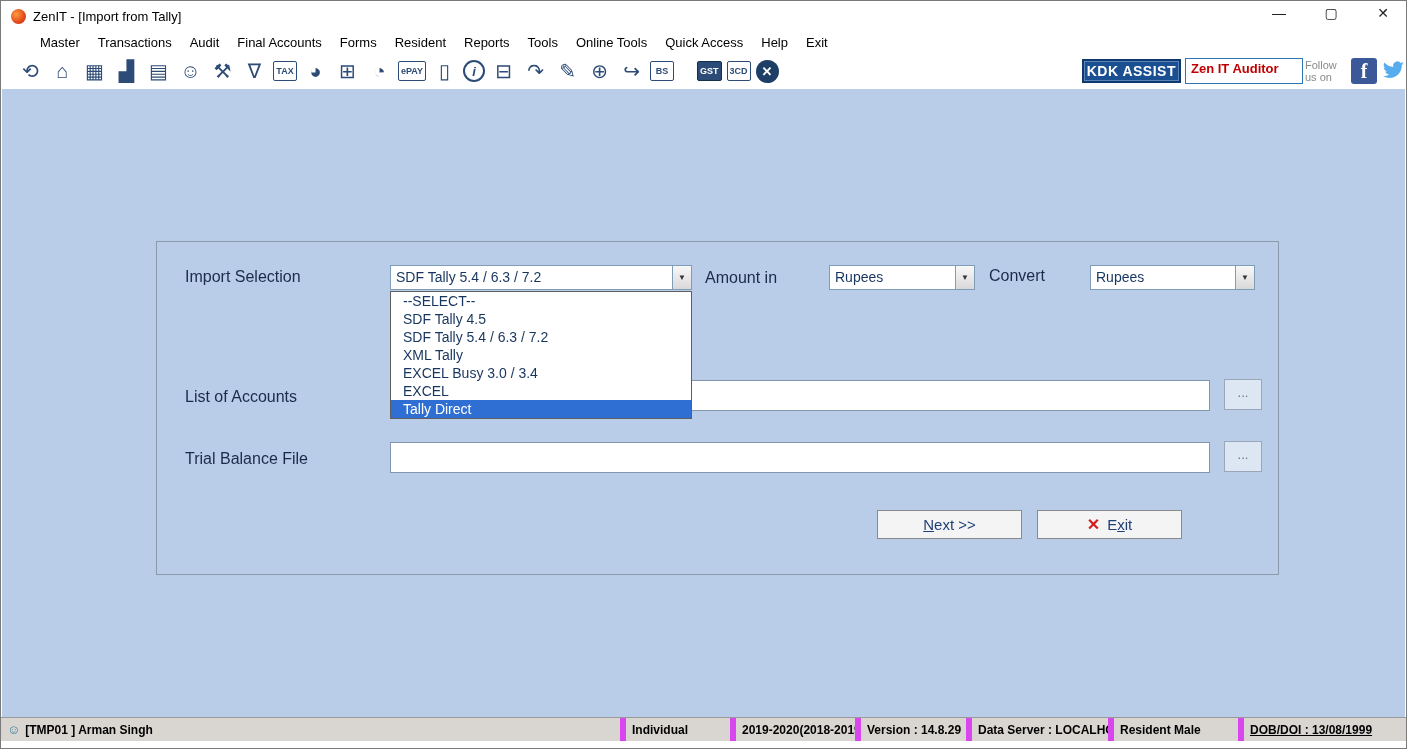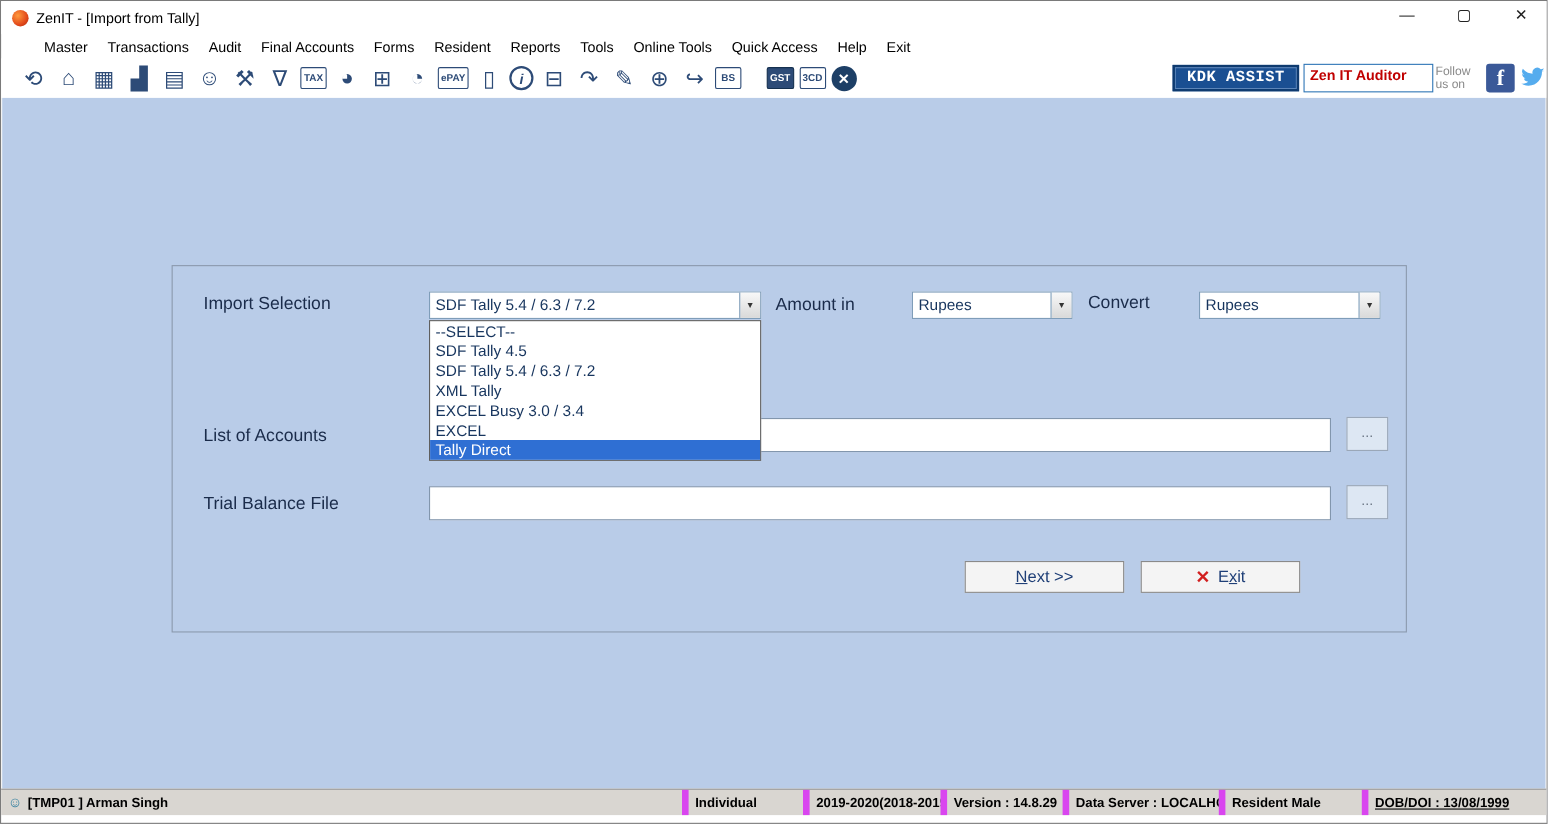--- a/index.html
+++ b/index.html
@@ -28,41 +28,41 @@
   .tools { display:flex; align-items:center; gap:5px; }
   .tbi { min-width:27px; height:27px; display:flex; align-items:center; justify-content:center;
          font-size:20px; color:#2d4b77; cursor:default; }
   .tbi.box { min-width:24px; height:20px; font-size:9px; font-weight:bold; border:1px solid #2d4b77; color:#2d4b77; padding:0 2px; border-radius:2px; }
   .tbi.boxdark { min-width:24px; height:20px; font-size:9px; font-weight:bold; border:1px solid #15304f; background:#2d4b77; color:#fff; padding:0 2px; border-radius:2px;margin-left:18px; }
   .tbi.circle { width:22px; min-width:22px; height:22px; border:2px solid #2d4b77; border-radius:50%; font-size:13px; font-weight:bold; font-style:italic; }
   .tbi.circledark { width:23px; min-width:23px; height:23px; background:#1d3f66; color:#fff; border-radius:50%; font-size:13px; font-weight:bold; }
 
   .tb-right { position:absolute; right:0; top:0; height:36px; display:flex; align-items:center; }
   .kdk-assist { background:#1a4f92; border:2px solid #0e3a6f; color:#fff; font-weight:bold; font-size:14px;
-    padding:2px 11px; letter-spacing:0.5px; cursor:pointer; box-shadow:inset 0 0 0 1px #5b84b8;font-family:Liberation Mono, monospace; }
+    padding:2px 3px; letter-spacing:0.5px; cursor:pointer; box-shadow:inset 0 0 0 1px #5b84b8; }
   .zen-box { width:118px; height:26px; border:1px solid #2e75b6; background:#fff; color:#c00000;
     font-weight:bold; font-size:13px; padding:2px 5px; margin-left:4px; }
   .follow { width:42px; font-size:11px; color:#8a8a8a; line-height:12px; margin-left:2px; }
   .fb-icon { width:26px; height:26px; background:#3b5998; color:#fff; border-radius:3px; display:flex;
     align-items:center; justify-content:center; font-family:"Liberation Serif", serif; font-weight:bold; font-size:20px; margin-left:4px; cursor:pointer; }
   .tw-icon { width:26px; height:26px; display:flex; align-items:center; justify-content:center; margin-left:3px; cursor:pointer; }
 
   
   .workspace { position:absolute; top:88px; left:1px; right:1px; height:628px; background:#b9cce8; }
   .panel { position:absolute; left:154px; top:152px; width:1123px; height:334px; border:1px solid #8b99ad; }
 
   .f-label { position:absolute; font-size:16px; color:#1a2b4a; white-space:nowrap; }
 
   .combo { position:absolute; height:25px; background:#fff; border:1px solid #7f9db9; display:flex; cursor:default; }
   .combo-text { flex:1; font-size:14px; color:#17355e; padding:3px 4px 0 5px; white-space:nowrap; overflow:hidden; }
   .combo-btn { width:19px; border-left:1px solid #7f9db9; background:linear-gradient(#f8f8f8,#d9d9d9);
     display:flex; align-items:center; justify-content:center; font-size:8px; color:#333; }
 
   .dd-list { position:absolute; left:233px; top:49px; width:302px; background:#fff; border:1px solid #5f5f5f; z-index:10; }
-  .dd-item { font-size:14px; color:#17355e; line-height:18px; padding-left:5px; white-space:nowrap; cursor:default; }
+  .dd-item { font-size:14px; color:#17355e; line-height:18px; padding-left:12px; white-space:nowrap; cursor:default; }
   .dd-item.hl { background:#2f6fd3; color:#fff; }
 
   .f-input { position:absolute; height:31px; width:820px; left:233px; background:#fff; border:1px solid #8296ad;
     font-family:"Liberation Sans", sans-serif; font-size:14px; color:#17355e; padding:0 5px; }
   .browse-btn { position:absolute; left:1067px; width:38px; height:31px; background:#dde7f3; border:1px solid #9aa7b8;
     color:#6b7684; font-size:13px; text-align:center; line-height:26px; cursor:pointer; }
 
   .act-btn { position:absolute; top:268px; width:145px; height:29px; background:#f4f4f4; border:1px solid #8a8a8a;
     display:flex; align-items:center; justify-content:center; gap:7px; font-size:15px; cursor:pointer; }
   .next-btn { left:720px; color:#1f3f77; }

